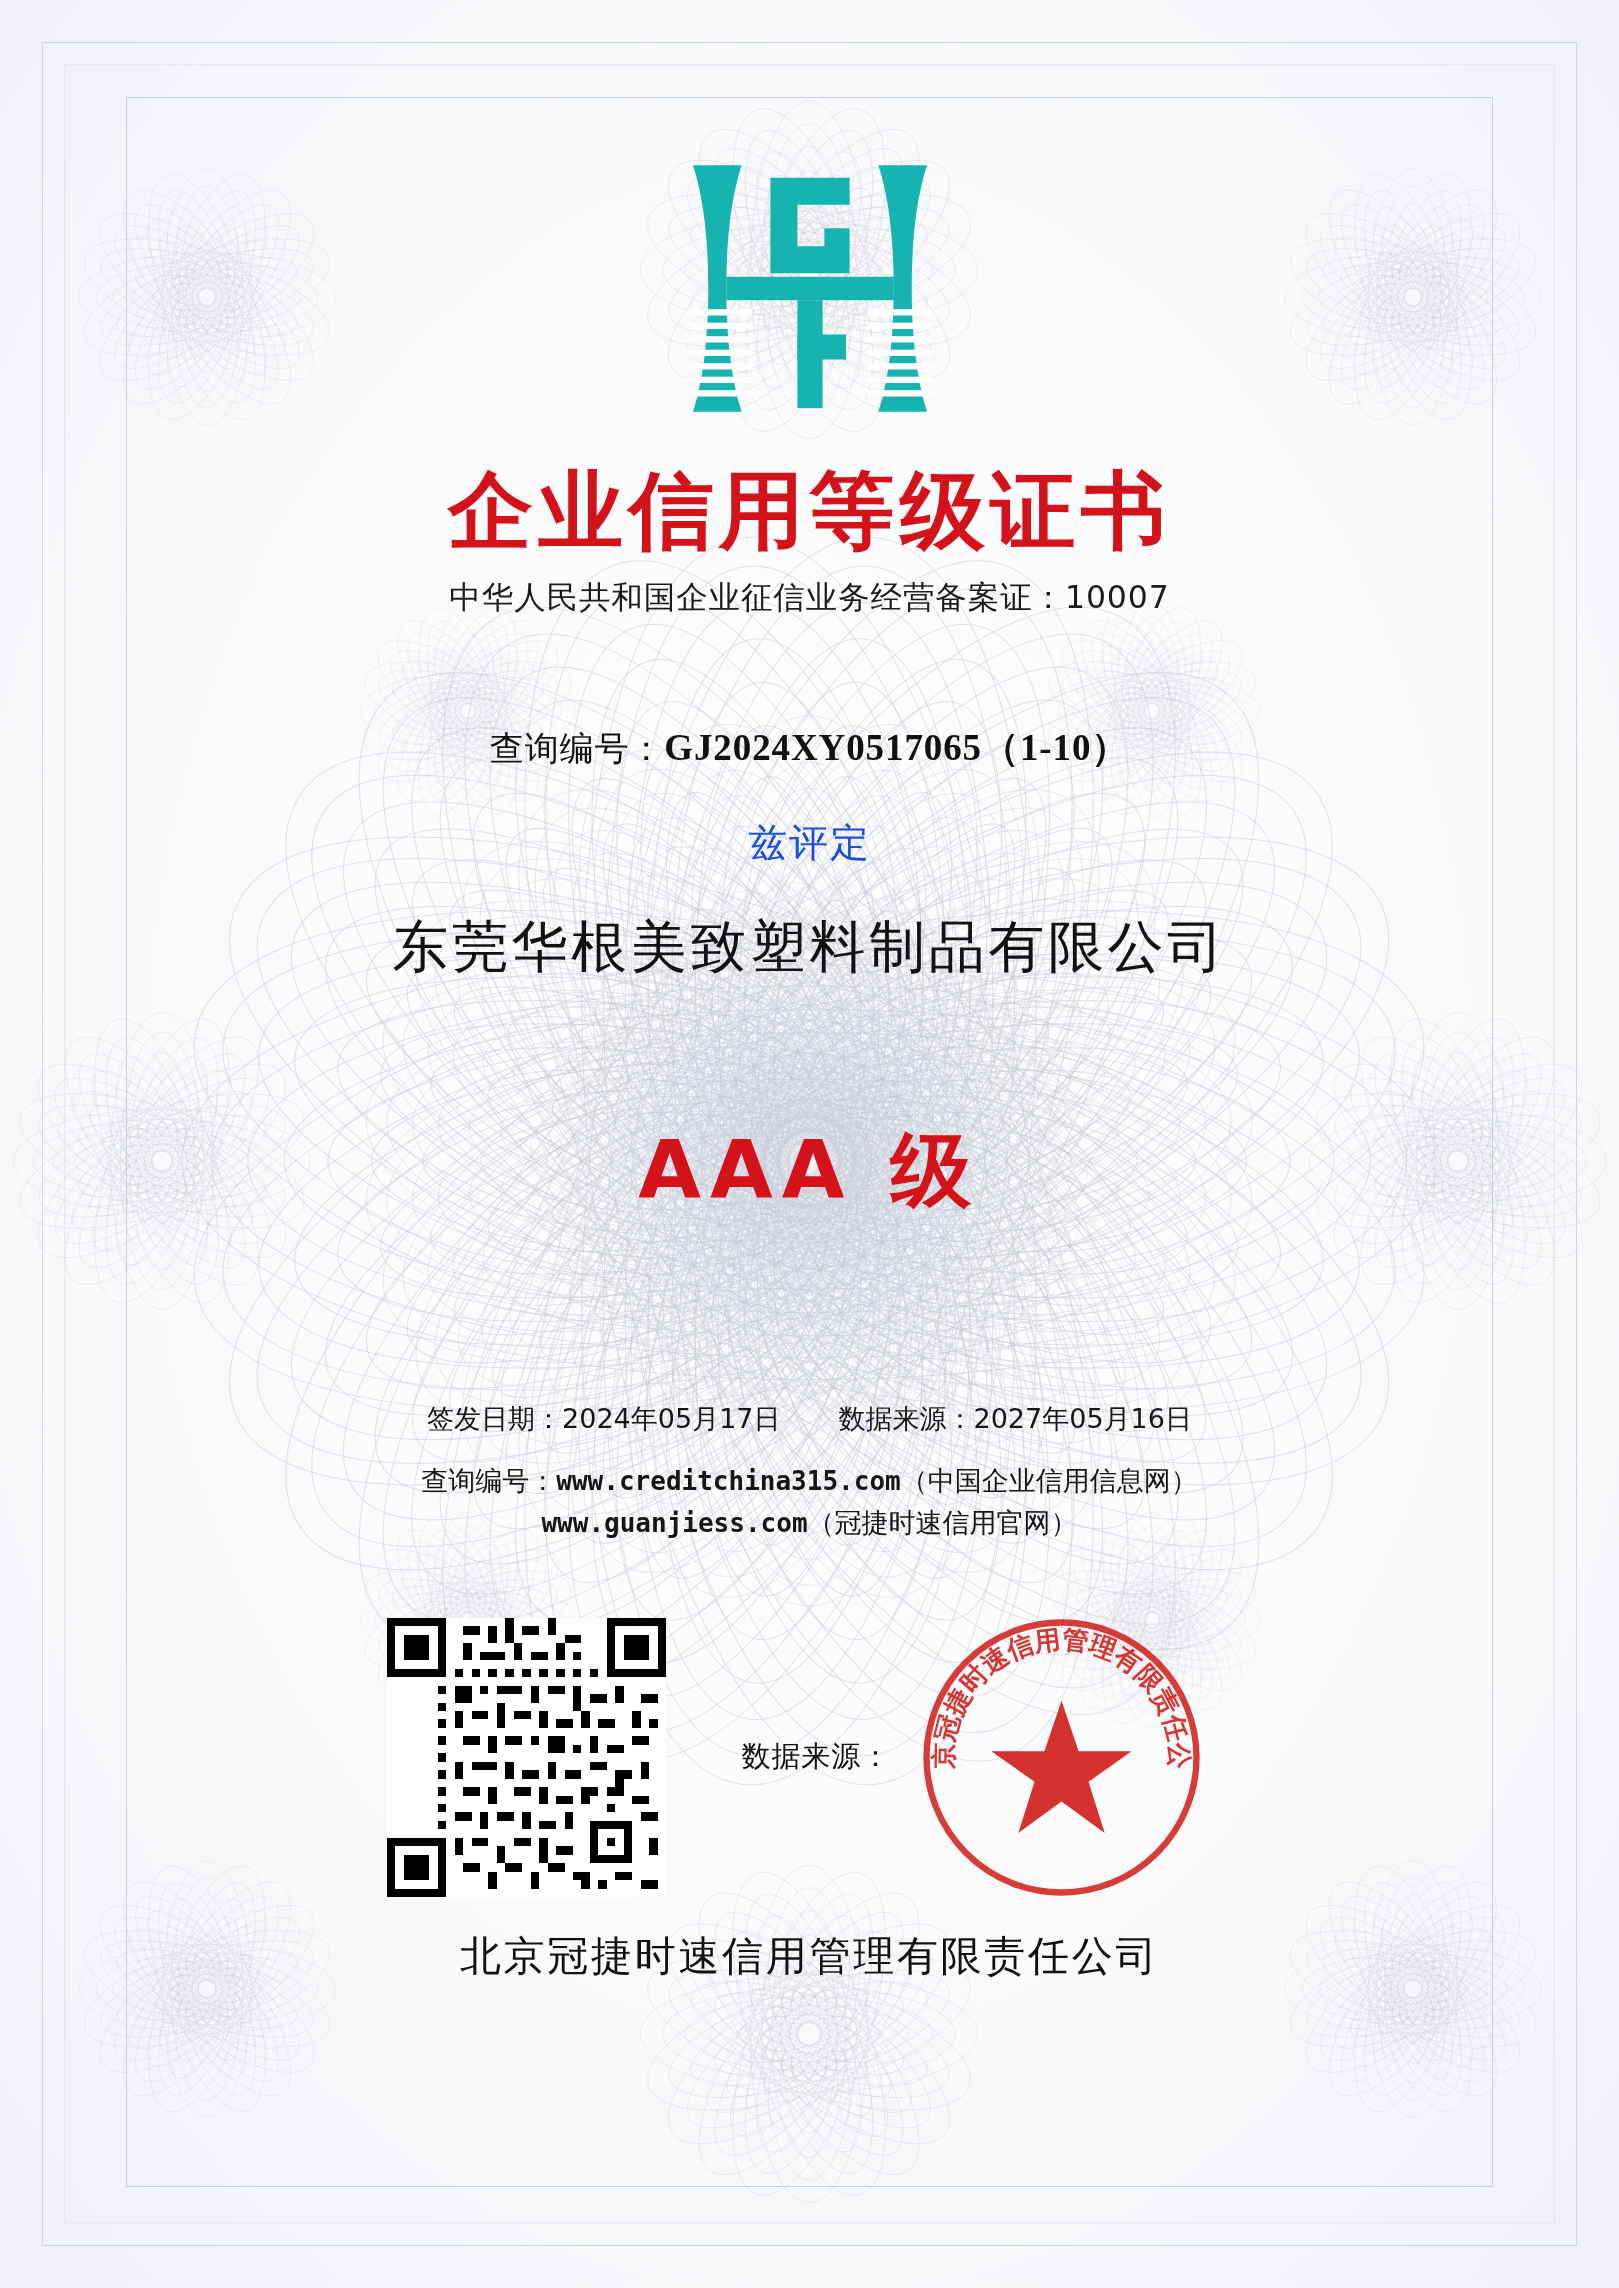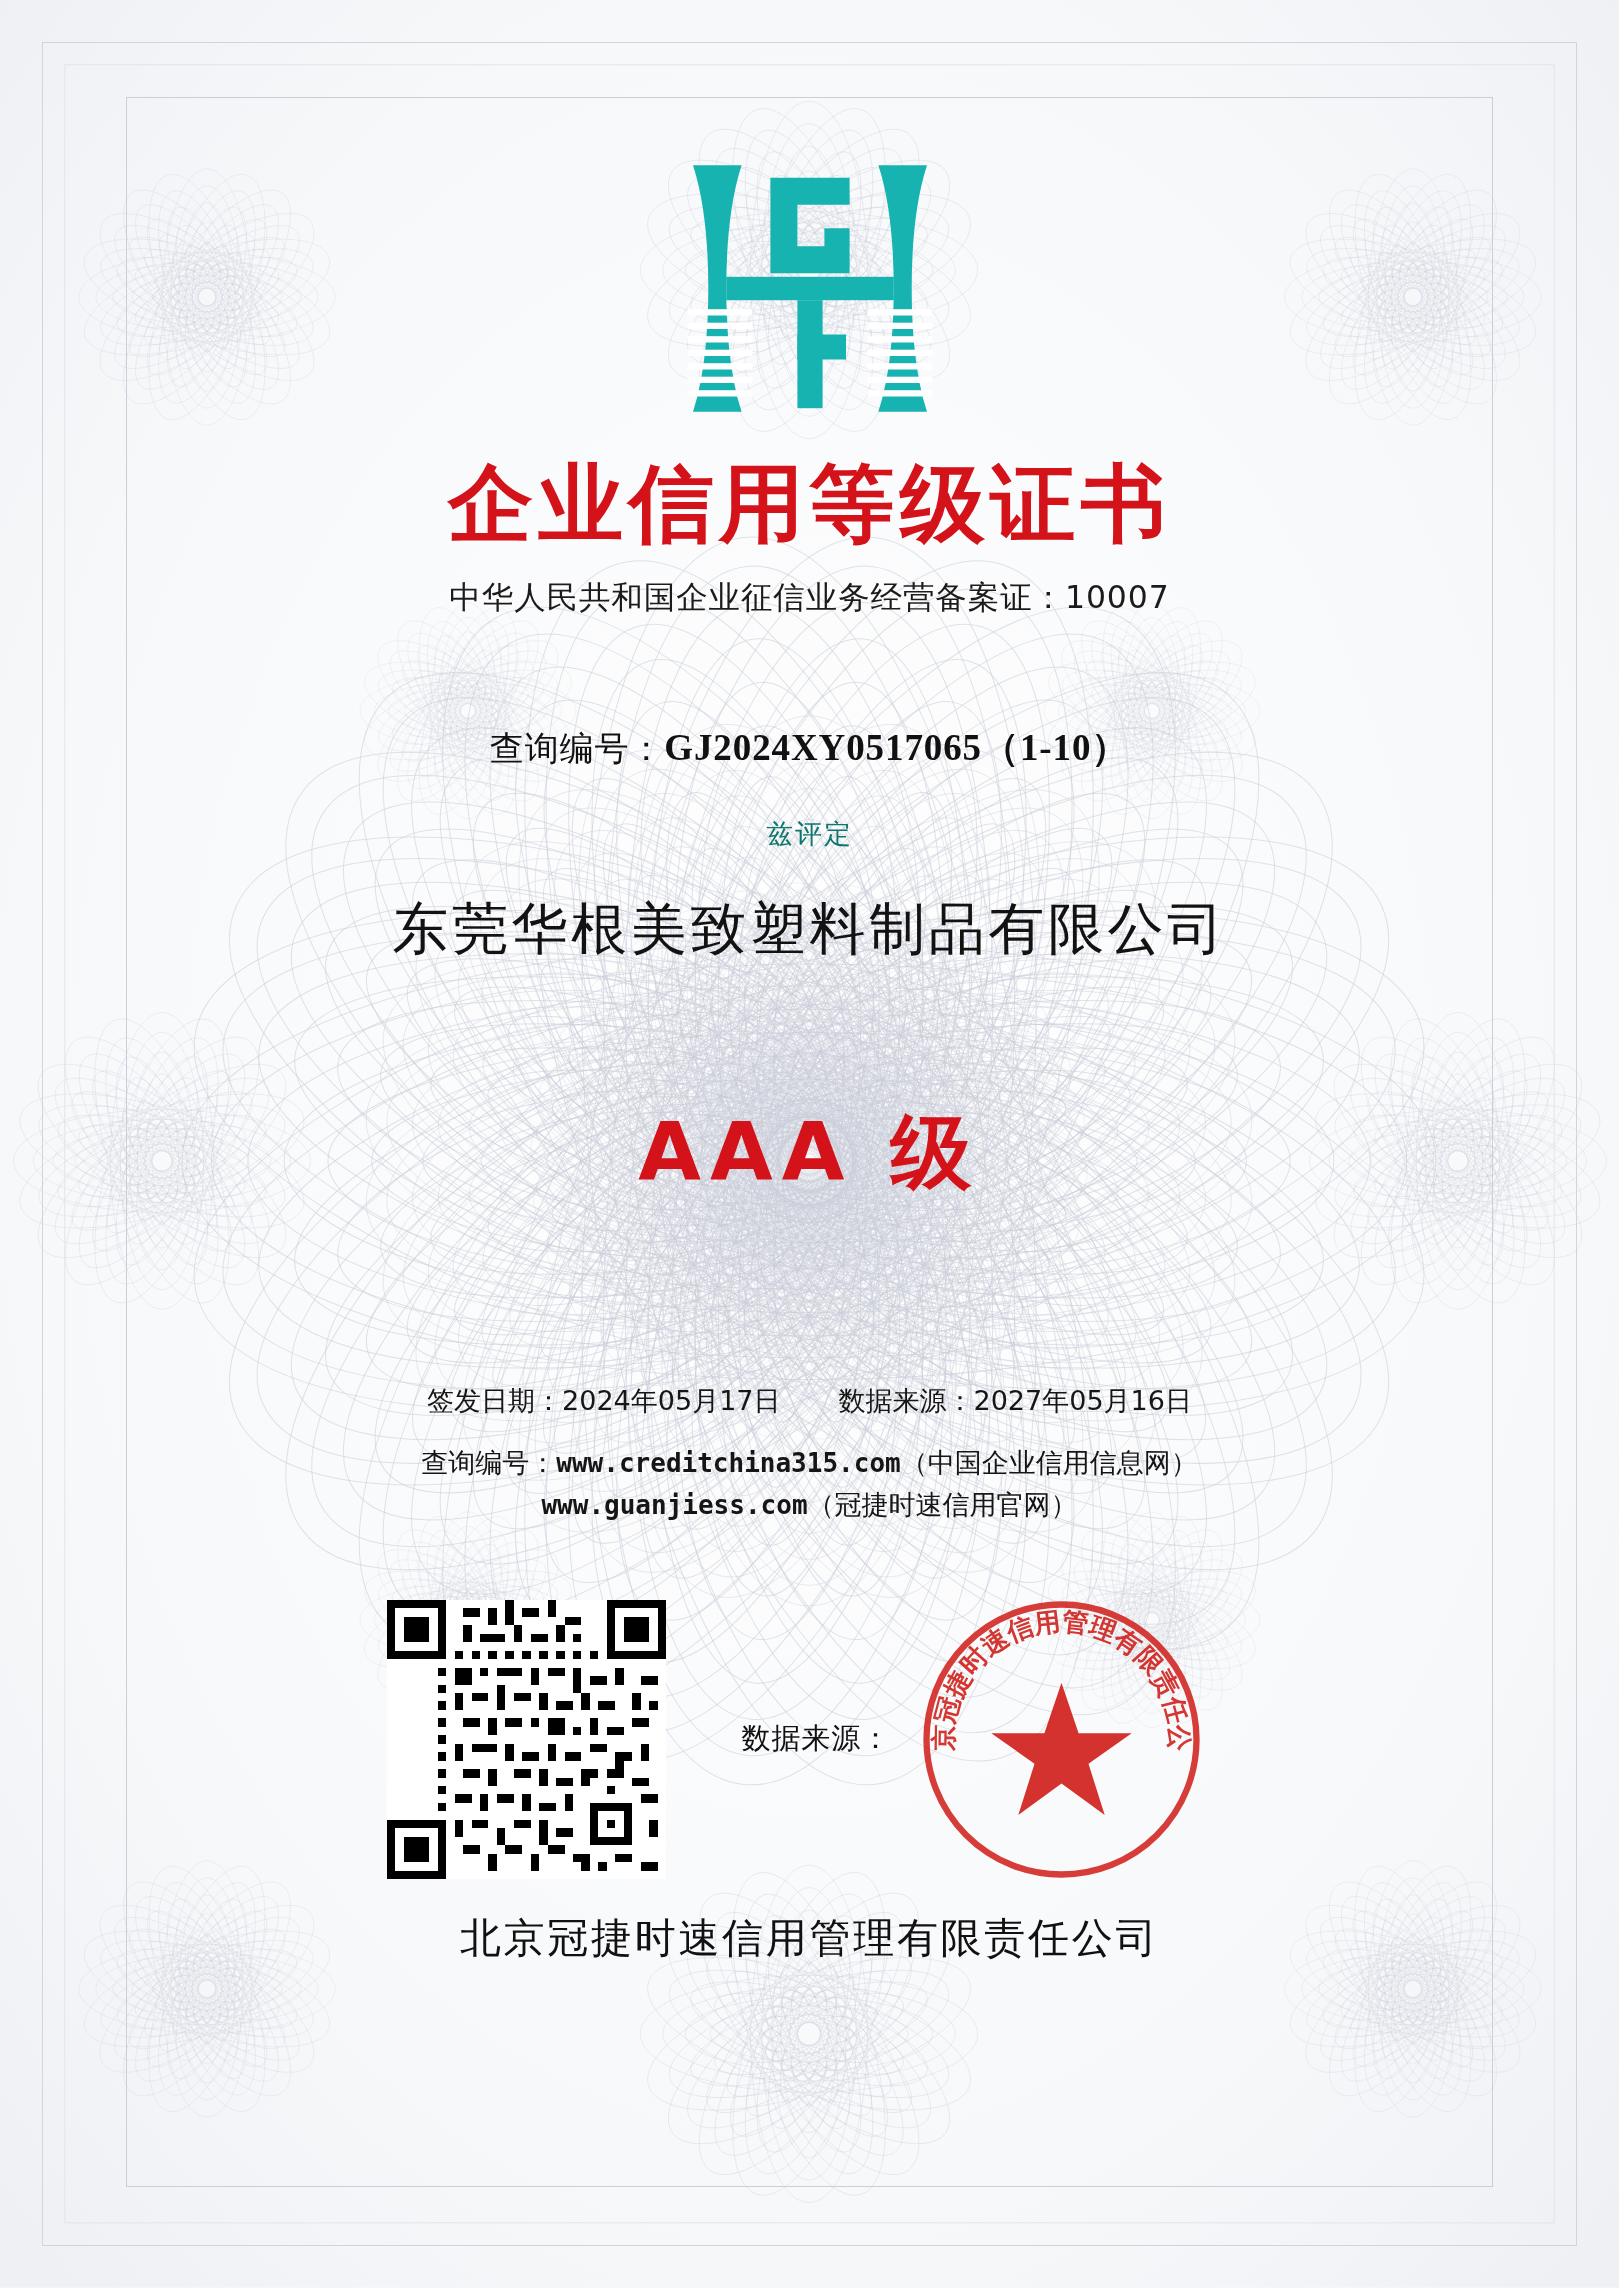--- a/index.html
+++ b/index.html
@@ -64,21 +64,21 @@
   
   .logo-wrap {
     margin-top: 158px;
     width: 252px;
     height: 261px;
   }
 
   
   .main-title {
     margin-top: 47px;
-    font-family: Liberation Mono, monospace;
+    font-family: Liberation Sans, sans-serif;
     font-size: 85px;
     font-weight: bold;
     letter-spacing: 5.4px;
     color: #d4121a;
     line-height: 1.05;
     text-align: center;
   }
   .subtitle {
     margin-top: 21.6px;
     font-family: "DejaVu Sans", "Liberation Sans", sans-serif;
@@ -99,22 +99,22 @@
   }
   .query-no .label {
     font-family: "DejaVu Sans", "Liberation Sans", sans-serif;
     font-weight: normal;
     font-size: 34px;
   }
 
   .hereby {
     margin-top: 43px;
     font-family: "DejaVu Sans", "Liberation Sans", sans-serif;
-    font-size: 27px;
-    color: #0f766e;
+    font-size: 39px;
+    color: #1d4ed8;
     letter-spacing: 1.8px;
   }
 
   .company-name {
     margin-top: 40px;
     font-family: "DejaVu Serif", "Liberation Serif", serif;
     font-size: 56px;
     color: #121212;
     letter-spacing: 3.6px;
     text-align: center;

